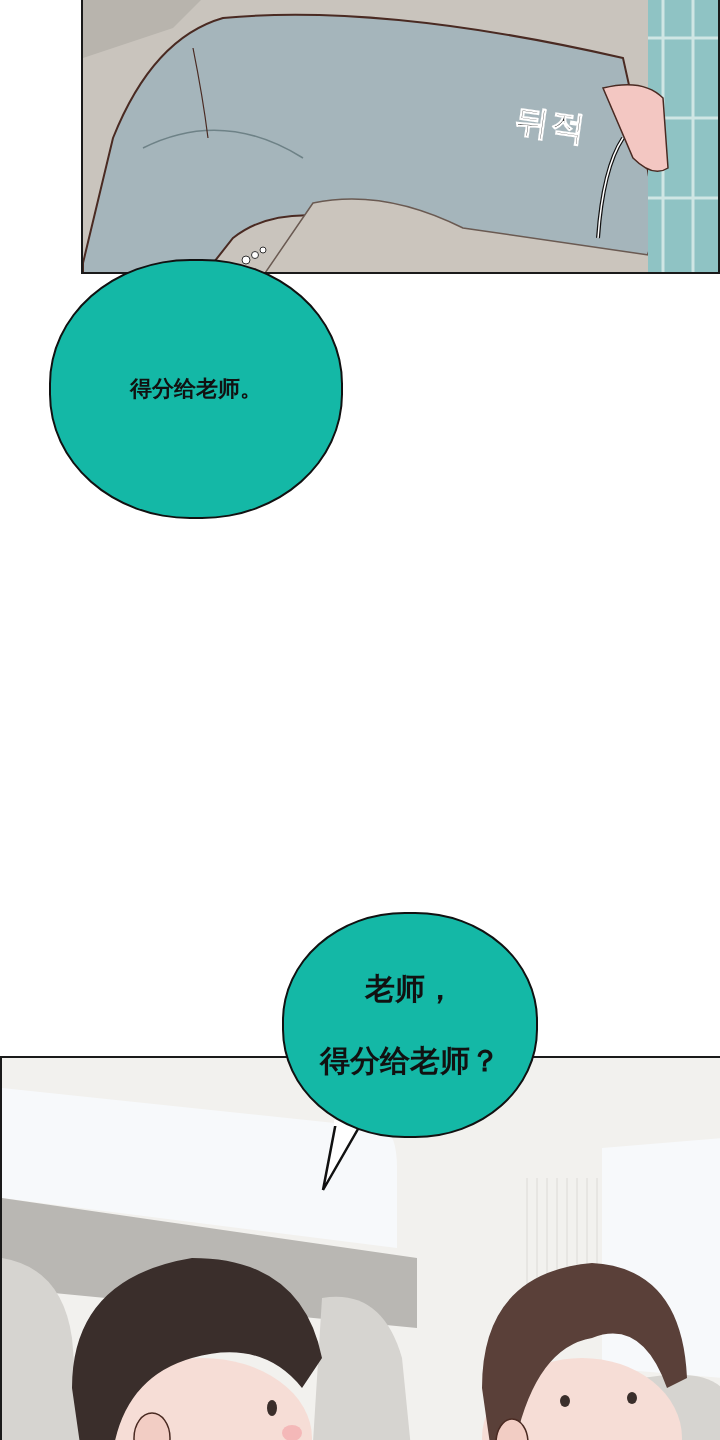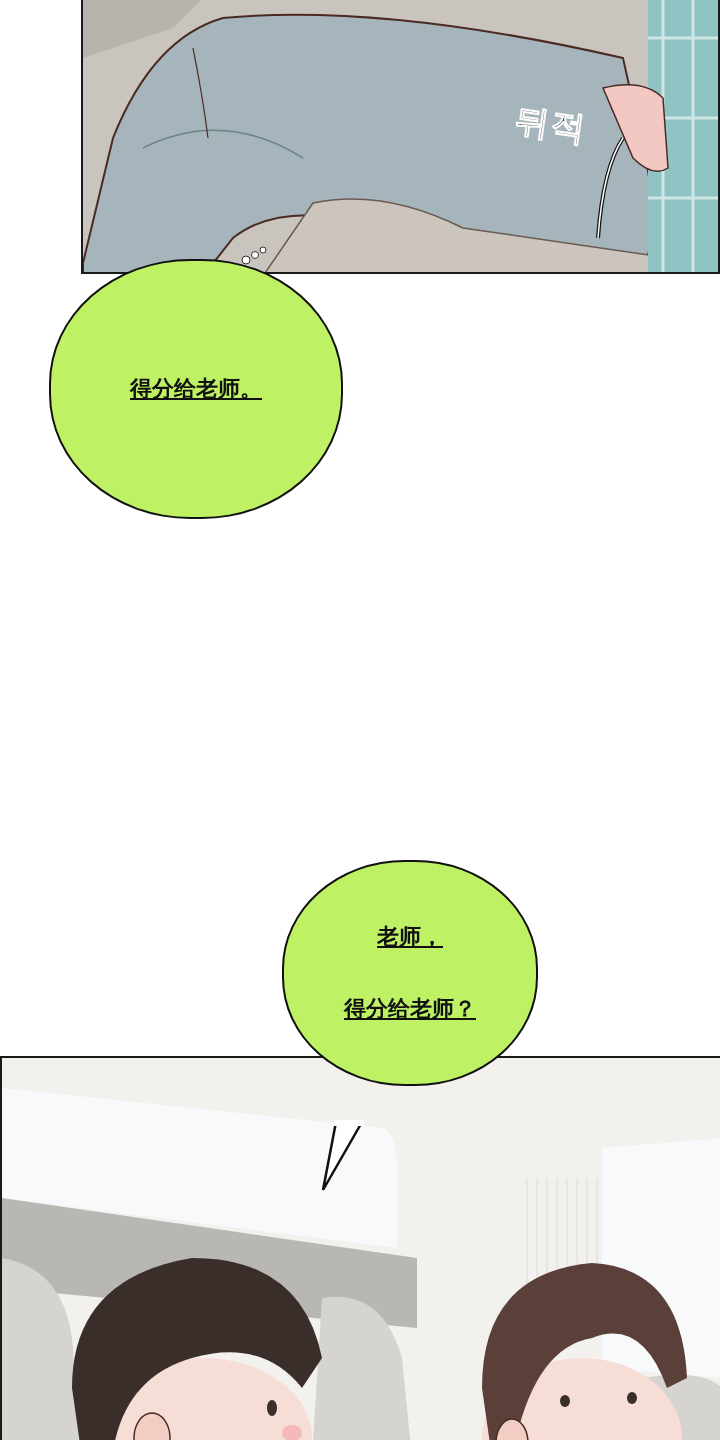--- a/index.html
+++ b/index.html
@@ -1,22 +1,22 @@
 <!DOCTYPE html>
 <html><head>
 <meta charset="utf-8">
 <style>
   html, body { margin: 0; padding: 0; }
   body { width: 720px; height: 1440px; background: #ffffff; position: relative; overflow: hidden; font-family: "DejaVu Sans", sans-serif; }
   .panel { position: absolute; box-sizing: border-box; border: 2px solid #1a1a1a; overflow: hidden; }
   #panel1 { left: 81px; top: -4px; width: 639px; height: 278px; background: #a7b6bc; }
   #panel2 { left: 0; top: 1056px; width: 720px; height: 400px; background: #f4f4f2; border-right: none; border-left: 2px solid #1a1a1a; }
-  .bubble { position: absolute; background: #bef264; border: 2.5px solid #111; border-radius: 48% / 48%; display: flex; align-items: center; justify-content: center; text-align: left; color: #111; font-weight: bold; font-family: "DejaVu Sans", sans-serif; z-index: 5; text-decoration: underline; }
+  .bubble { position: absolute; background: #14b8a6; border: 2.5px solid #111; border-radius: 48% / 48%; display: flex; align-items: center; justify-content: center; text-align: left; color: #111; font-weight: bold; font-family: "DejaVu Sans", sans-serif; z-index: 5; }
   #bubble1 { left: 49px; top: 259px; width: 290px; height: 256px; font-size: 22px; }
-  #bubble2 { left: 282px; top: 860px; width: 252px; height: 222px; font-size: 22px; line-height: 34px; flex-direction: column; gap: 38px; }
+  #bubble2 { left: 282px; top: 912px; width: 252px; height: 222px; font-size: 30px; line-height: 34px; flex-direction: column; gap: 38px; }
   .tail { position: absolute; z-index: 4; }
   .sfx { position: absolute; left: 432px; top: 104px; font-size: 34px; font-weight: bold; color: #111; -webkit-text-stroke: 1px #fff; transform: rotate(8deg); font-family: "DejaVu Sans", sans-serif; letter-spacing: 2px; }
 </style>
 </head>
 <body>
 
 <div class="panel" id="panel1">
   <svg width="639" height="278" viewBox="0 0 639 278">
     <rect x="0" y="0" width="639" height="278" fill="#c9c4bd"></rect>
     <polygon points="0,60 90,30 120,0 0,0" fill="#b8b4ad"></polygon>

